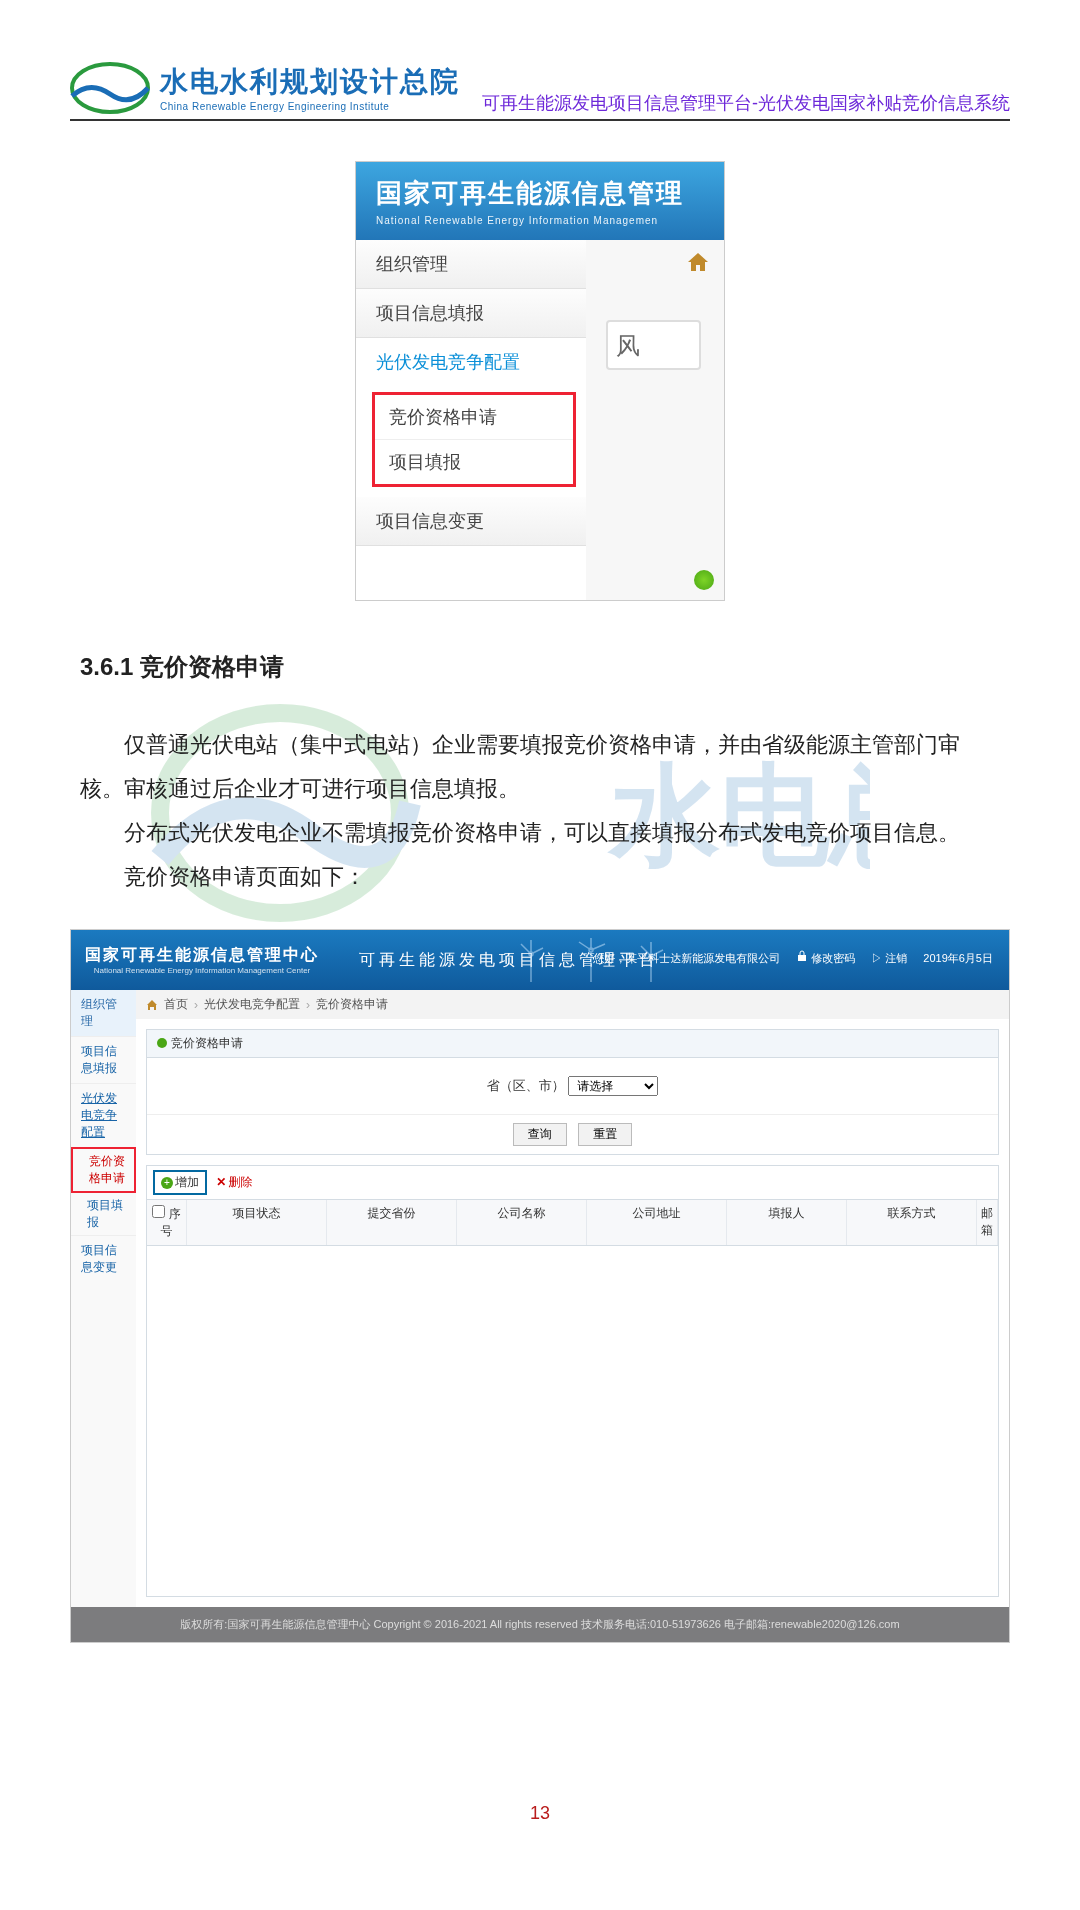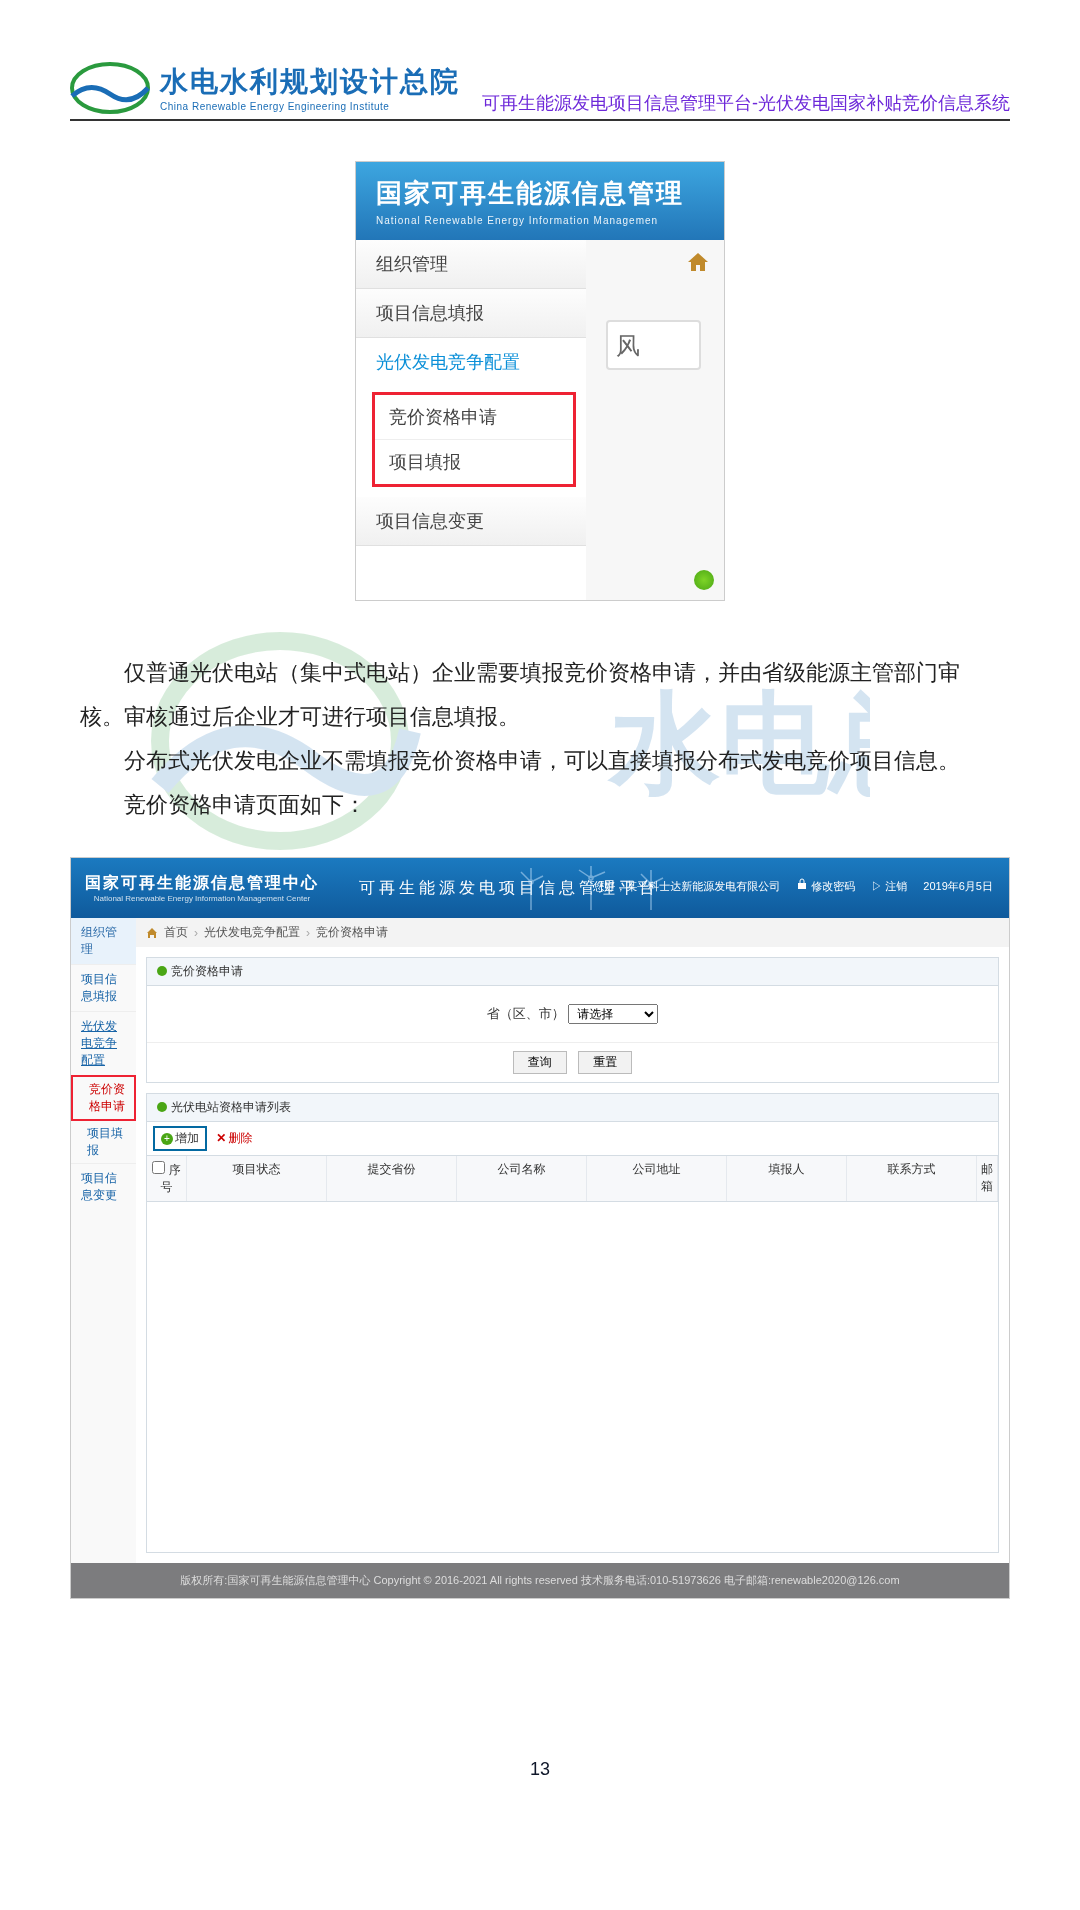--- a/index.html
+++ b/index.html
@@ -338,21 +338,21 @@
       background: #7c7c7e;
       color: #ddd;
       font-size: 11px;
       text-align: center;
       padding: 10px 6px;
     }
     .page-number {
       text-align: center;
       font-size: 18px;
       margin-top: 160px;
-      color: #0f172a;
+      color: #b91c1c;
     }
   </style>
 </head>
 <body>
 
 <div class="page">
 
   <div class="doc-header">
     <div class="header-left">
       <div class="logo">
@@ -393,20 +393,21 @@
                 <path fill="#c08a2c" d="M12 3l10 9h-3v9h-5v-6h-4v6H5v-9H2z"></path>
               </svg>
           </span>
           <div class="panel-hint">风</div>
           <div class="dot"></div>
         </div>
       </div>
     </div>
   </div>
 
+  <div class="section-heading">3.6.1  竞价资格申请</div>
 
   <div class="body-wrap">
     <svg class="watermark" viewBox="0 0 720 260">
       <ellipse cx="130" cy="130" rx="120" ry="100" fill="none" stroke="#2a9a3e" stroke-width="18"></ellipse>
       <path d="M10 175 Q80 90 160 150 T260 120" fill="none" stroke="#1a6db6" stroke-width="22"></path>
       <text x="460" y="170" font-size="110" font-weight="bold" fill="#1a6db6">水电总院</text>
     </svg>
     <p>仅普通光伏电站（集中式电站）企业需要填报竞价资格申请，并由省级能源主管部门审核。审核通过后企业才可进行项目信息填报。</p>
     <p>分布式光伏发电企业不需填报竞价资格申请，可以直接填报分布式发电竞价项目信息。</p>
     <p>竞价资格申请页面如下：</p>
@@ -487,23 +488,20 @@
               <option>请选择</option>
             </select>
           </div>
           <div class="btn-row">
             <button>查询</button>
             <button>重置</button>
           </div>
         </div>
 
         <div class="panel">
-          <div class="panel-hd">
-            <span class="dot-g"></span><span>光伏电站资格申请列表</span>
-          </div>
           <div class="toolbar">
             <span class="tb-inner">
               <span class="ico-add">+</span><span>增加</span>
             </span>
             <span class="del"><span class="x">✕</span><span>删除</span></span>
           </div>
           <div class="grid-hd">
             <div class="c c0"><input type="checkbox" style=""> <span>序号</span></div>
             <div class="c c1">项目状态</div>
             <div class="c c2">提交省份</div>

